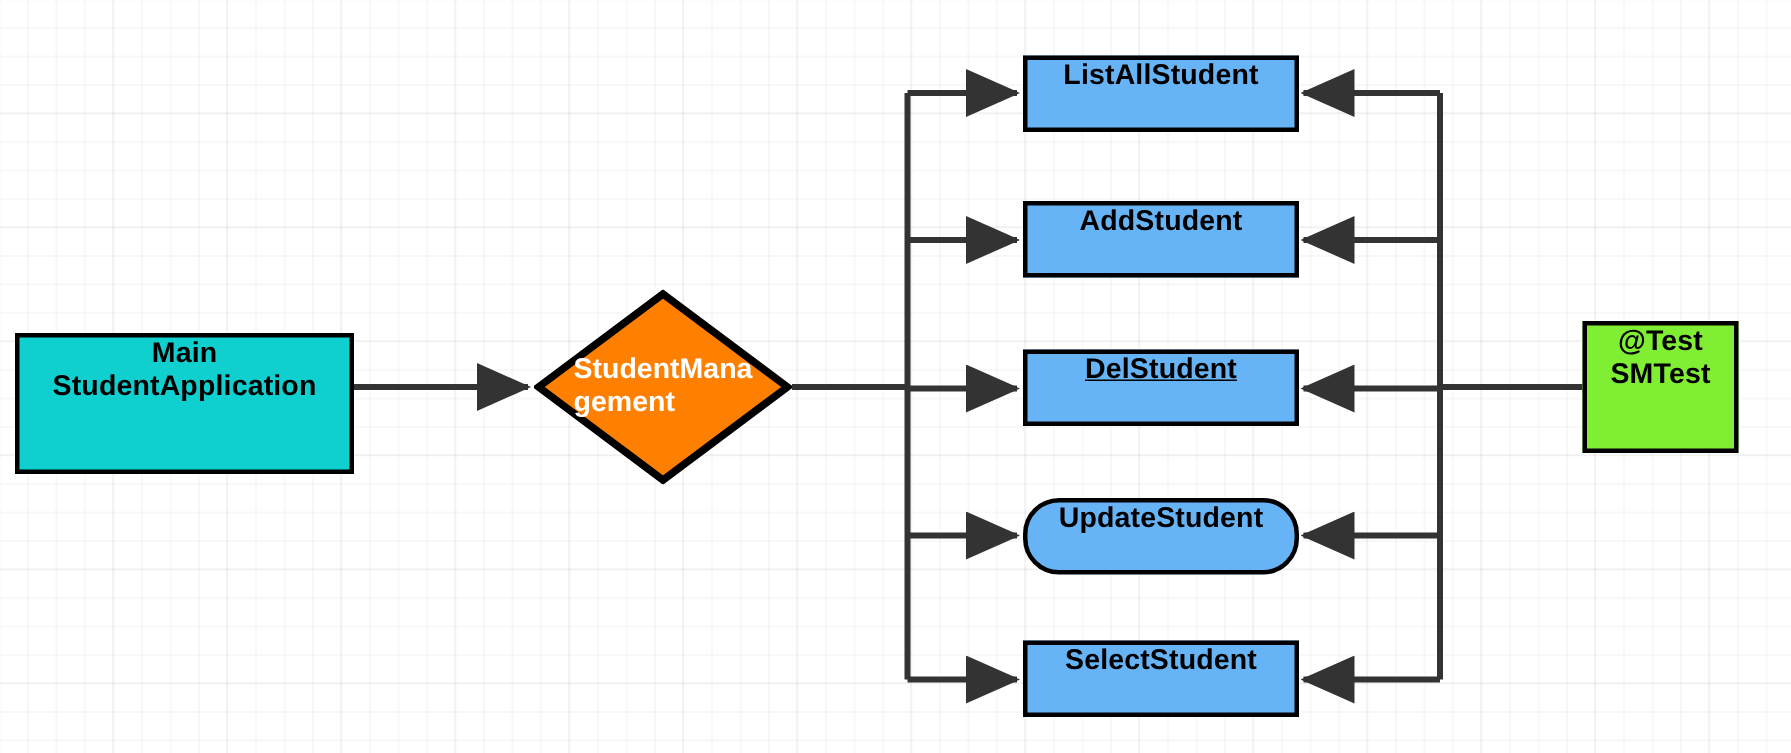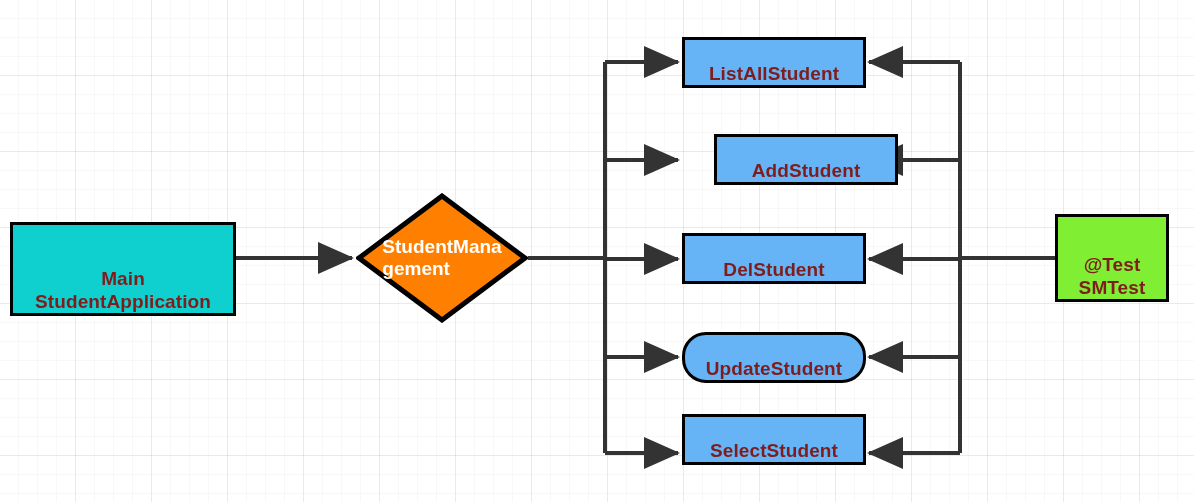--- a/index.html
+++ b/index.html
@@ -26,50 +26,50 @@
     position: absolute;
     left: 0; top: 0;
     width: 1194px;
     height: 502px;
   }
   .node {
     position: absolute;
     box-sizing: border-box;
     border: 3px solid #000000;
     display: flex;
-    align-items: flex-end;
+    align-items: flex-start;
     justify-content: center;
     text-align: center;
-    color: #7f1d1d;
+    color: #000000;
     font-weight: bold;
     font-family: "Liberation Sans", sans-serif;
     line-height: 1.18;
     letter-spacing: 0.1px;
     z-index: 3;
   }
   .node-label { pointer-events: none; white-space: pre-line; }
 
   #node-main {
     left: 10px; top: 222px; width: 226px; height: 94px;
     background: #0FCFCF; font-size: 19px;
   }
   #node-test {
-    left: 1055px; top: 214px; width: 114px; height: 88px;
+    left: 1055px; top: 214px; width: 104px; height: 88px;
     background: #80EE33; font-size: 19px;
   }
   .node-proc {
     width: 184px; height: 51px;
     background: #66B3F5; font-size: 19px;
     left: 682px;
   }
   #node-listall { top: 37px; }
-  #node-add     { top: 134px; margin-left: 32px; }
-  #node-del     { top: 233px; }
+  #node-add     { top: 134px; }
+  #node-del     { top: 233px; text-decoration: underline; }
   #node-update  { top: 332px; border-radius: 24px; }
-  #node-select  { top: 414px; }
+  #node-select  { top: 427px; }
 
   .diamond-wrap {
     position: absolute;
     left: 356px; top: 193px;
     width: 172px; height: 130px;
     z-index: 3;
   }
   .diamond-text {
     position: absolute;
     left: 0; top: 0;

